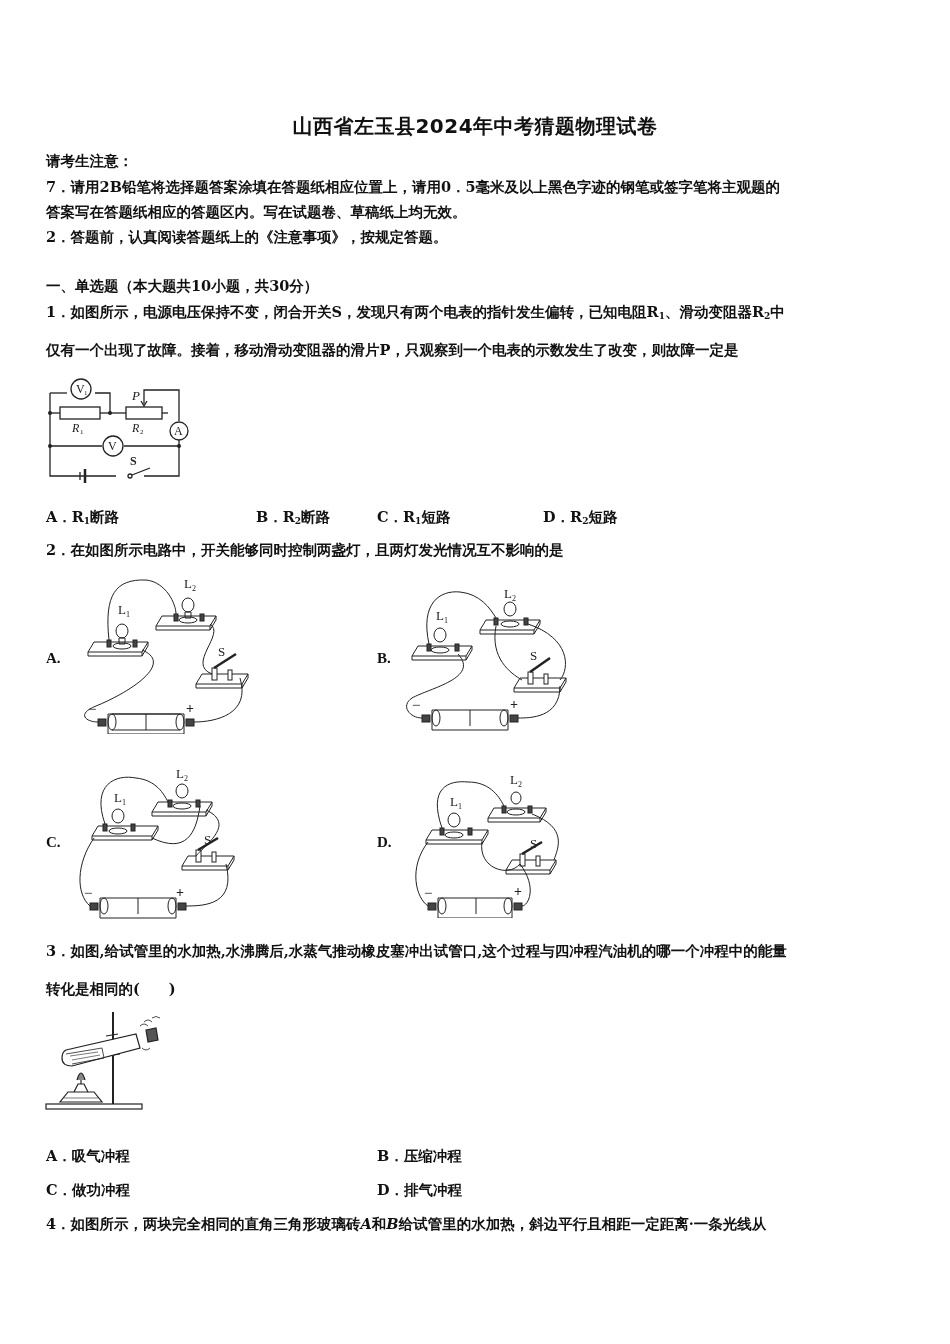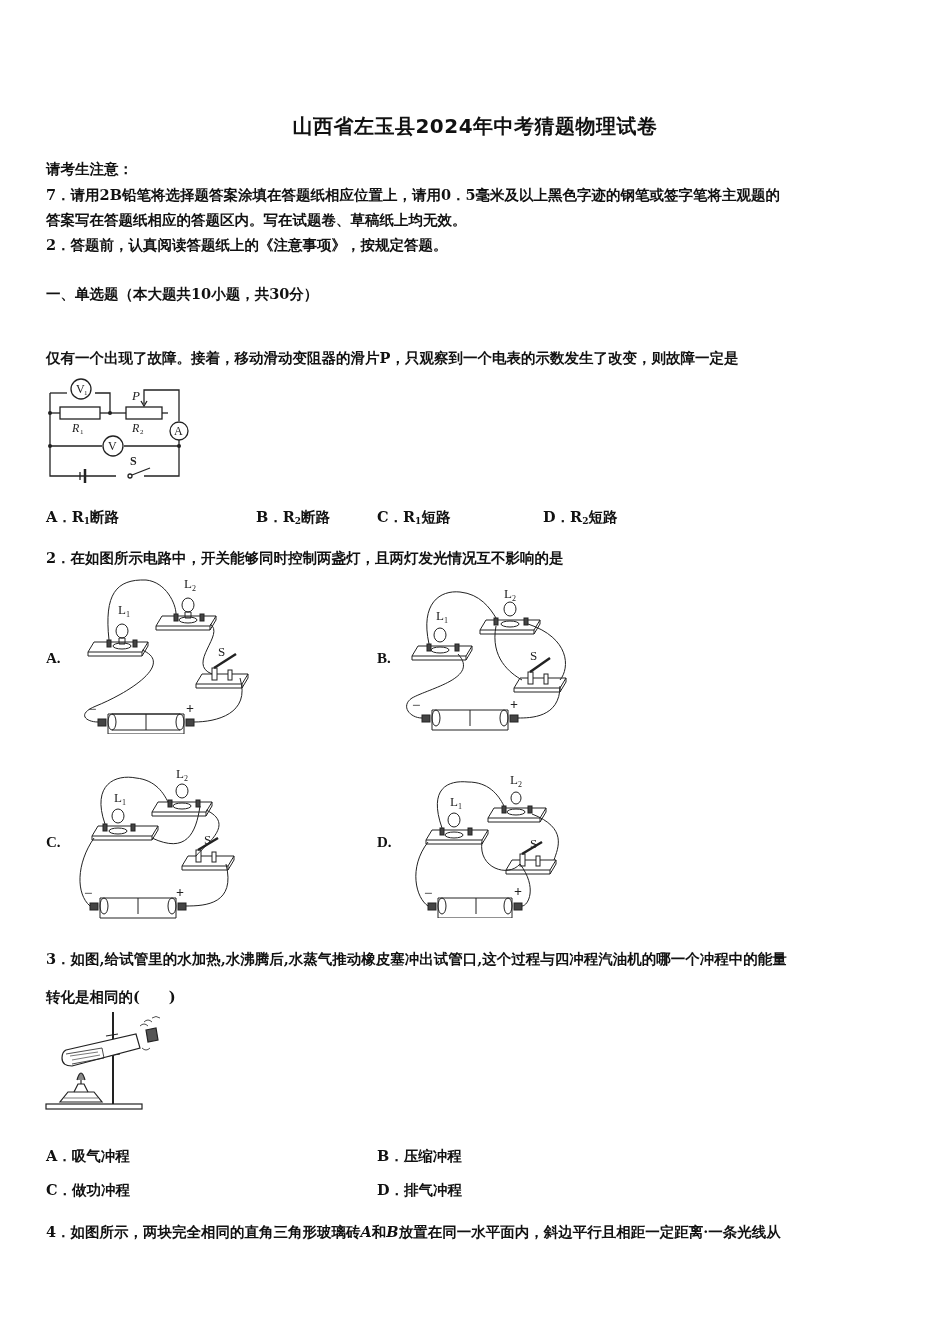--- a/index.html
+++ b/index.html
@@ -2,40 +2,43 @@
 <html><head>
 <meta charset="utf-8">
 <style>
   html, body { margin:0; padding:0; background:#ffffff; }
   body { width:950px; height:1344px; position:relative; overflow:hidden;
          font-family:"DejaVu Serif","Liberation Serif",serif; color:#111; }
   .page { position:absolute; left:0; top:0; width:950px; height:1344px; }
   .title { position:absolute; left:0; top:113px; width:950px; text-align:center;
            font-family:"DejaVu Sans","Liberation Sans",sans-serif; font-weight:bold;
            font-size:20px; letter-spacing:0.5px; }
-  .line { position:absolute; left:46px; font-size:14.5px; white-space:nowrap; font-weight:bold;margin-top:8px; }
+  .line { position:absolute; left:46px; font-size:14.5px; white-space:nowrap; font-weight:bold; }
   .opt { position:absolute; font-size:14.5px; font-weight:bold; white-space:nowrap; }
   .fig { position:absolute; }
   .fig-label { position:absolute; font-size:15px; font-weight:bold; font-family:"Liberation Serif",serif; }
   sub { font-size:9px; vertical-align:-2px; }
 </style>
 </head>
 <body>
 
 <div class="page">
 
   <div class="title">山西省左玉县2024年中考猜题物理试卷</div>
 
   <div class="line" style="top:152px;">请考生注意：</div>
   <div class="line" style="top:178px;">7．请用2B铅笔将选择题答案涂填在答题纸相应位置上，请用0．5毫米及以上黑色字迹的钢笔或签字笔将主观题的</div>
   <div class="line" style="top:203px;">答案写在答题纸相应的答题区内。写在试题卷、草稿纸上均无效。</div>
   <div class="line" style="top:228px;">2．答题前，认真阅读答题纸上的《注意事项》，按规定答题。</div>
 
   <div class="line" style="top:277px;">一、单选题（本大题共10小题，共30分）</div>
 
+  <div class="line" style="top:303px;">
+    <span>1．如图所示，电源电压保持不变，闭合开关S，发现只有两个电表的指针发生偏转，已知电阻R</span><sub>1</sub><span>、滑动变阻器R</span><sub>2</sub><span>中</span>
+  </div>
   <div class="line" style="top:341px;">仅有一个出现了故障。接着，移动滑动变阻器的滑片P，只观察到一个电表的示数发生了改变，则故障一定是</div>
 
   <svg class="fig" style="left:44px; top:368px;" width="150" height="118" viewBox="0 0 150 118">
     <g stroke="#222" stroke-width="1.3" fill="none">
 
       <path d="M6 25 L6 108 L72 108"></path>
       <path d="M6 25 L23 25"></path>
       <path d="M51 25 L66 25 L66 45"></path>
 
       <circle cx="37" cy="21" r="10"></circle>
@@ -324,16 +327,16 @@
     <span>B．</span><span>压缩冲程</span>
   </div>
   <div class="opt" style="left:46px; top:1181px;text-align:center;">
     <span>C．</span><span>做功冲程</span>
   </div>
   <div class="opt" style="left:377px; top:1181px;">
     <span>D．</span><span>排气冲程</span>
   </div>
 
   <div class="line" style="top:1215px;">
-    <span>4．如图所示，两块完全相同的直角三角形玻璃砖</span><i>A</i><span>和</span><i>B</i><span>放置在同一水平面内，斜边平行且相距一定距离·一条光线从</span>
+    <span>4．如图所示，两块完全相同的直角三角形玻璃砖</span><i>A</i><span>和</span><i>B</i><span>给试管里的水加热，斜边平行且相距一定距离·一条光线从</span>
   </div>
 
 </div>
 
 </body></html>

